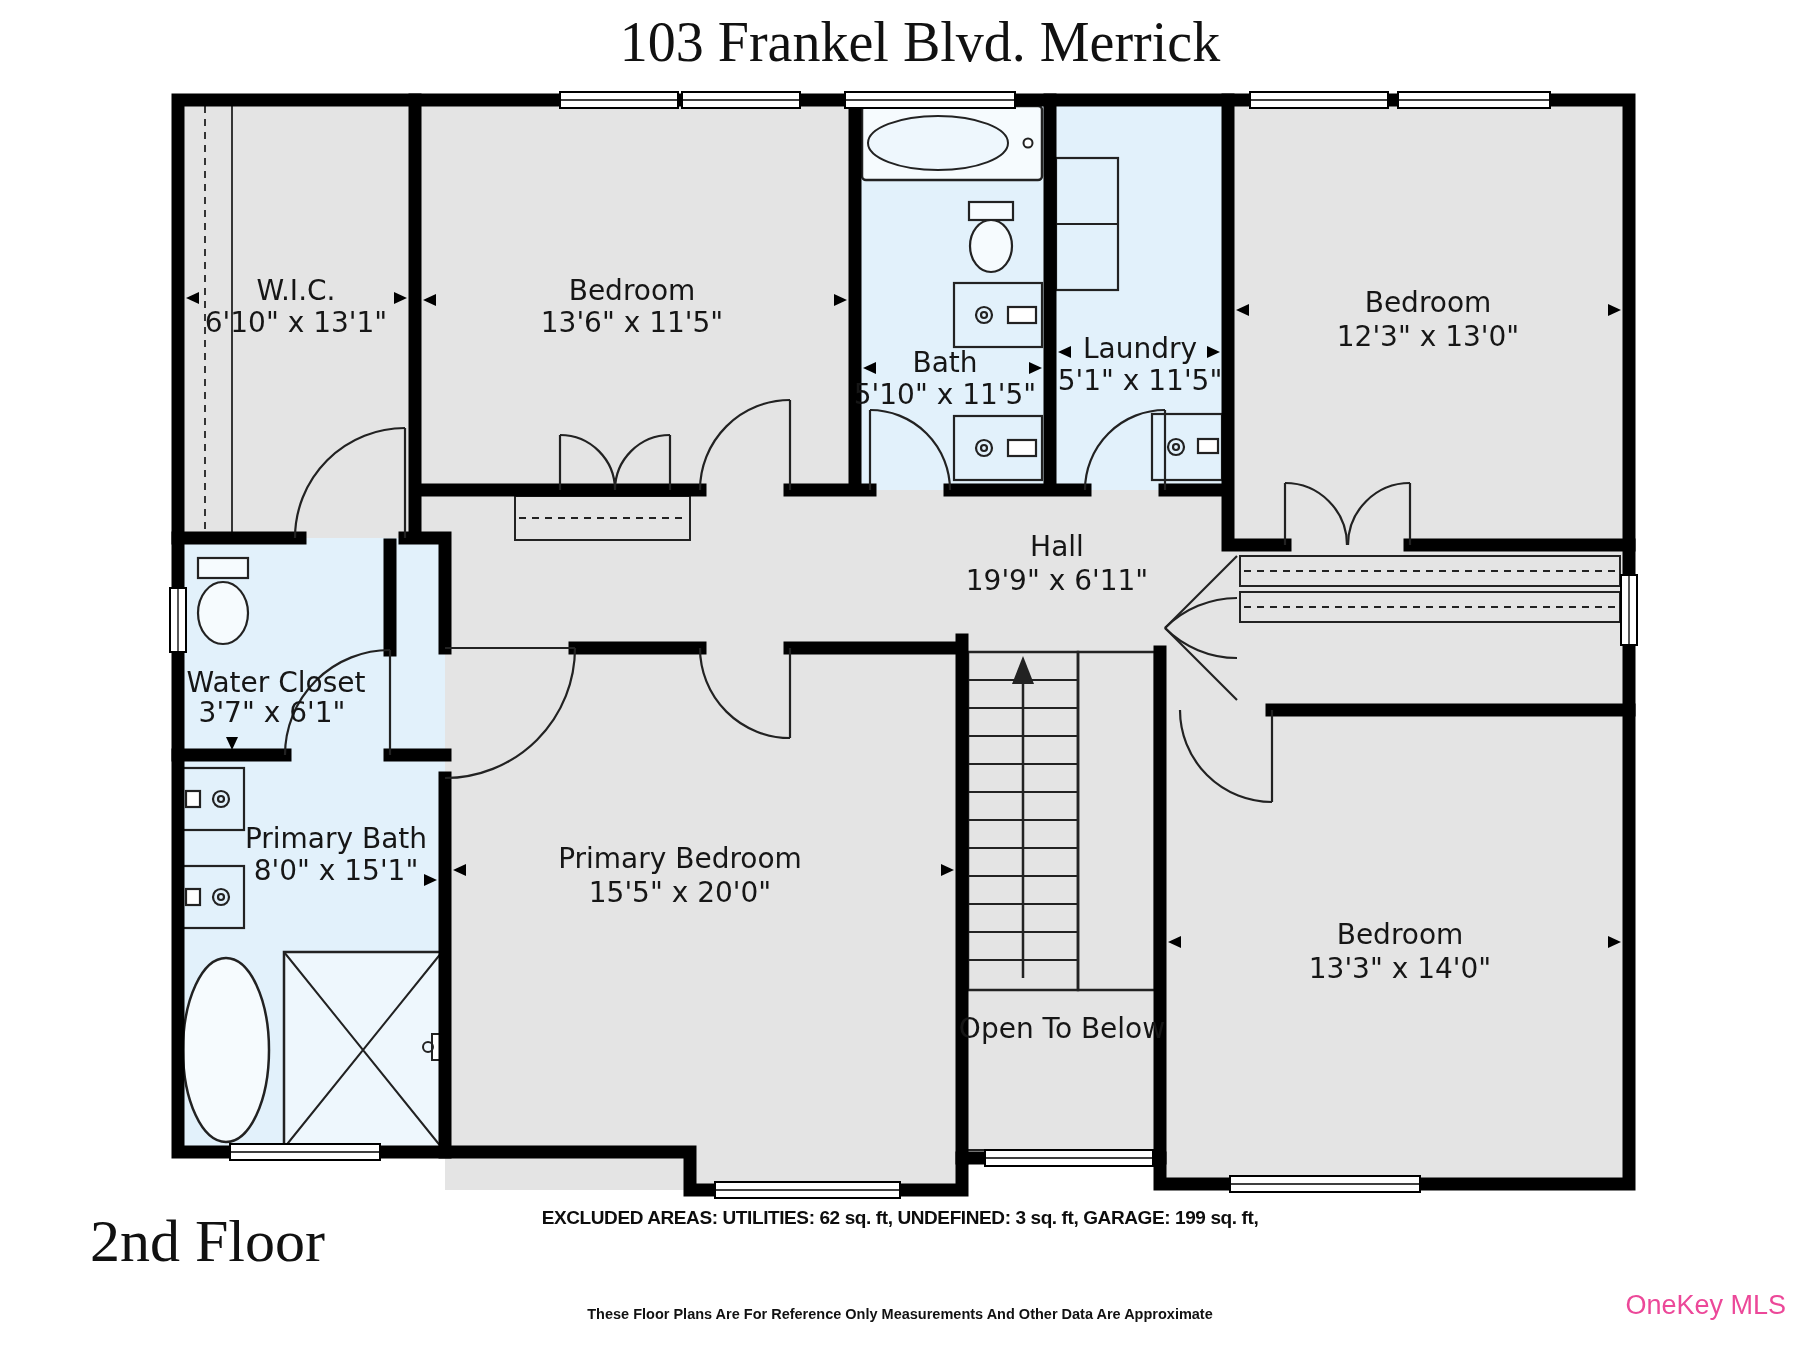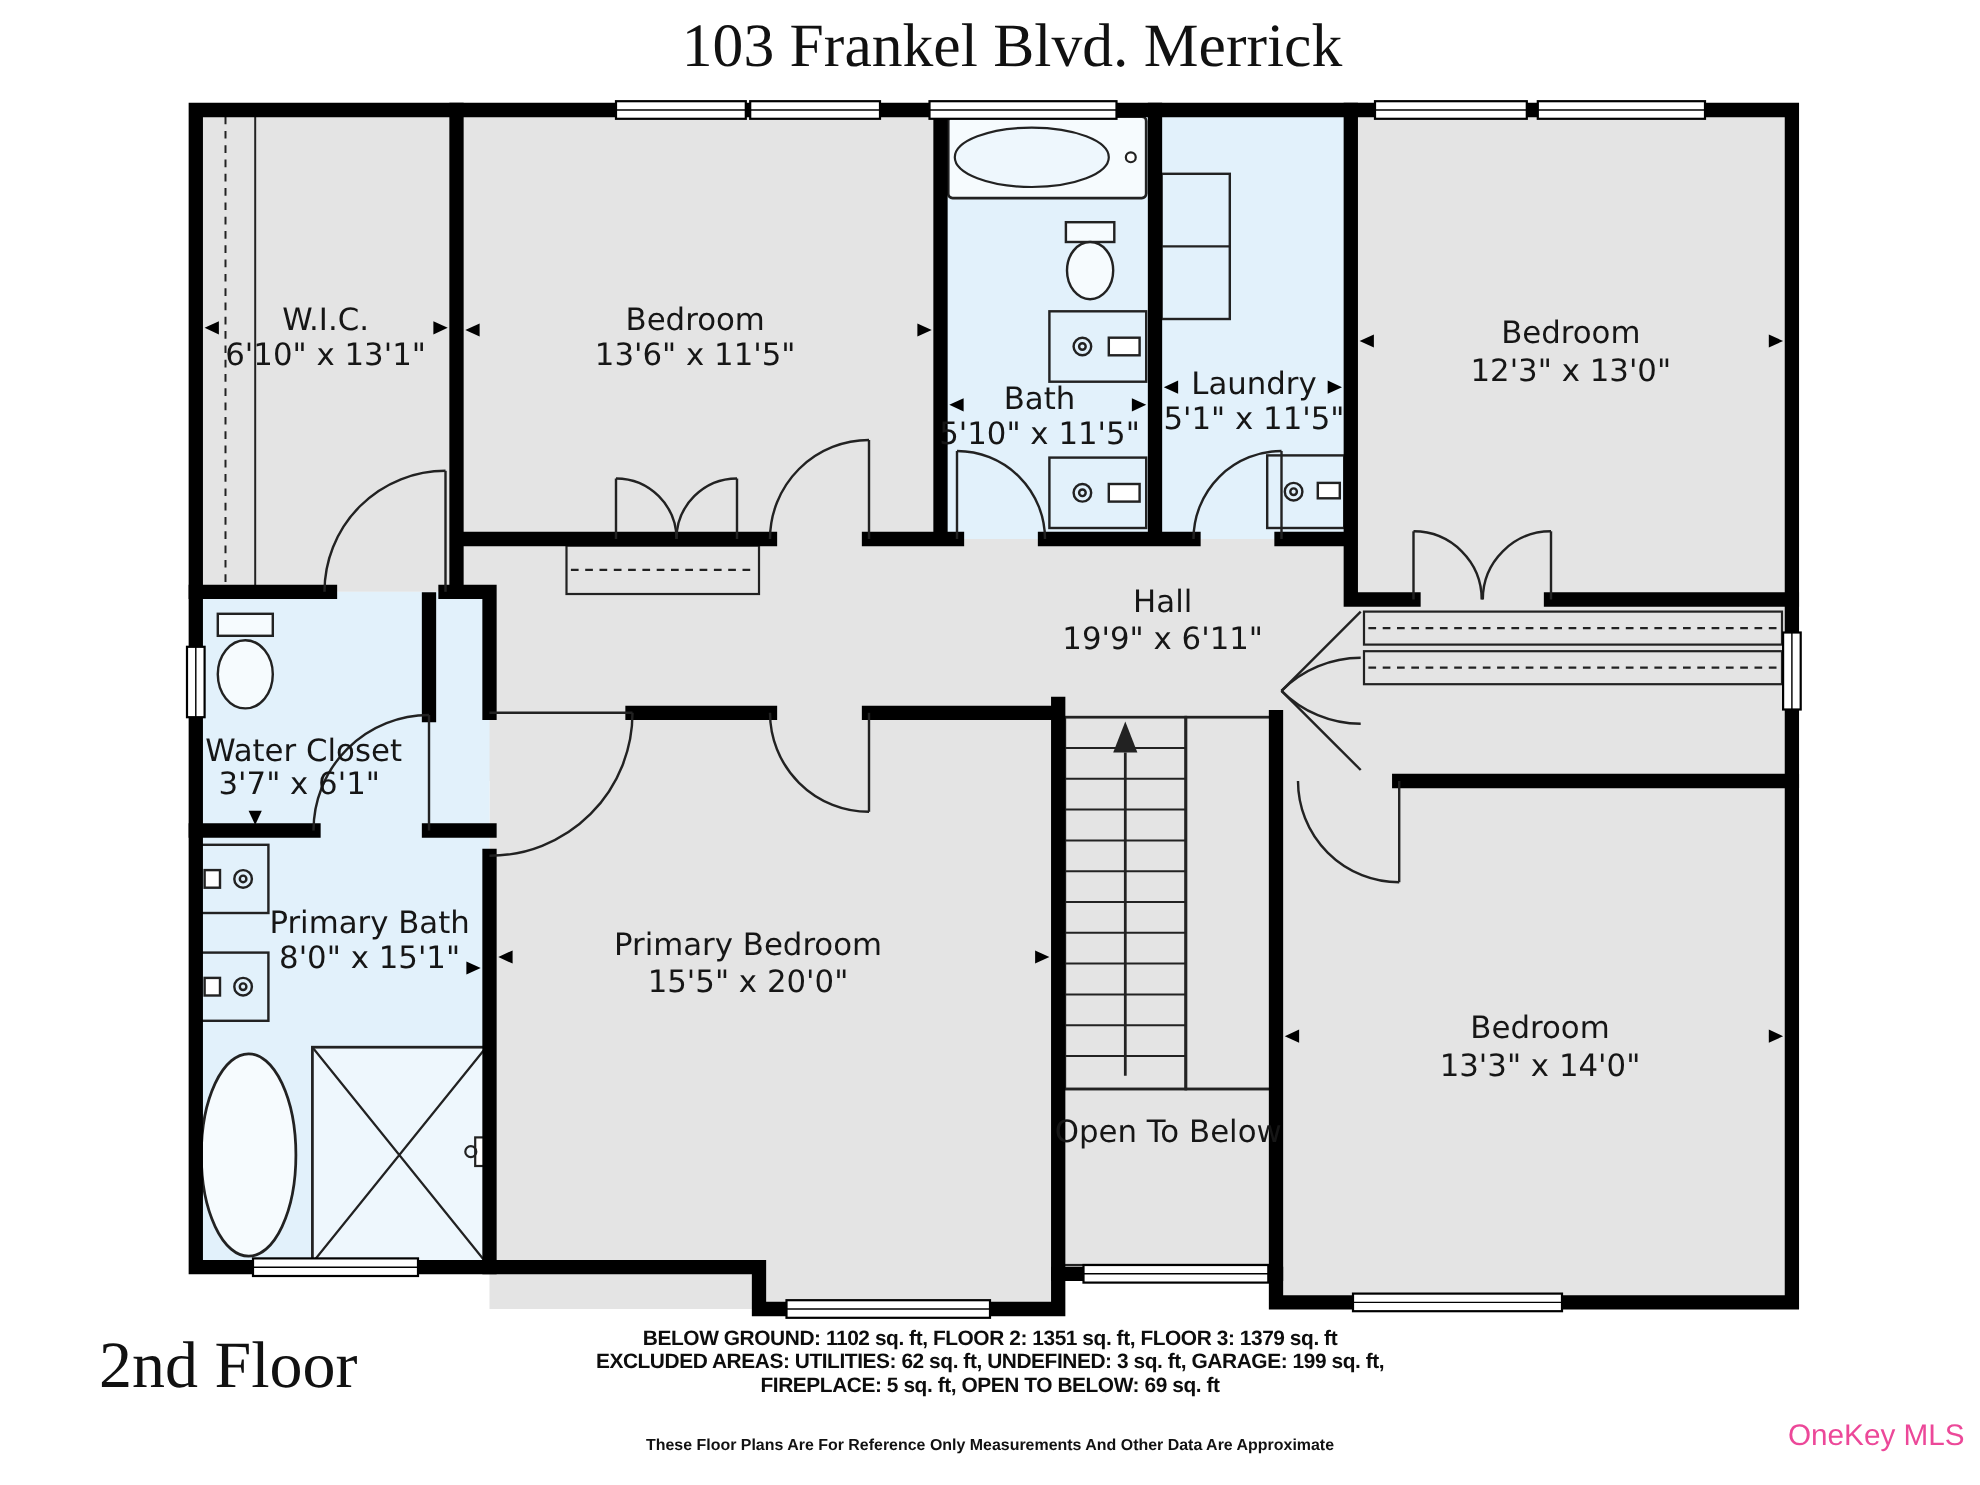--- a/index.html
+++ b/index.html
@@ -256,20 +256,18 @@
     <text class="rdims" x="680" y="902">15'5" x 20'0"</text>
     <text class="rname" x="1062" y="1038">Open To Below</text>
     <text class="rname" x="1400" y="944">Bedroom</text>
     <text class="rdims" x="1400" y="978">13'3" x 14'0"</text>
   </g>
 </svg>
 
 <div class="floor-label">2nd Floor</div>
 
 <div class="summary">
-  <div>BELOW GROUND: 1102 sq. ft, FLOOR 2: 1351 sq. ft, FLOOR 3: 1379 sq. ft</div>
   <div>EXCLUDED AREAS: UTILITIES: 62 sq. ft, UNDEFINED: 3 sq. ft, GARAGE: 199 sq. ft,</div>
-  <div>FIREPLACE: 5 sq. ft, OPEN TO BELOW: 69 sq. ft</div>
 </div>
 
 <div class="disclaimer">These Floor Plans Are For Reference Only Measurements And Other Data Are Approximate</div>
 
 <div class="watermark">OneKey MLS</div>
 
 </body></html>

